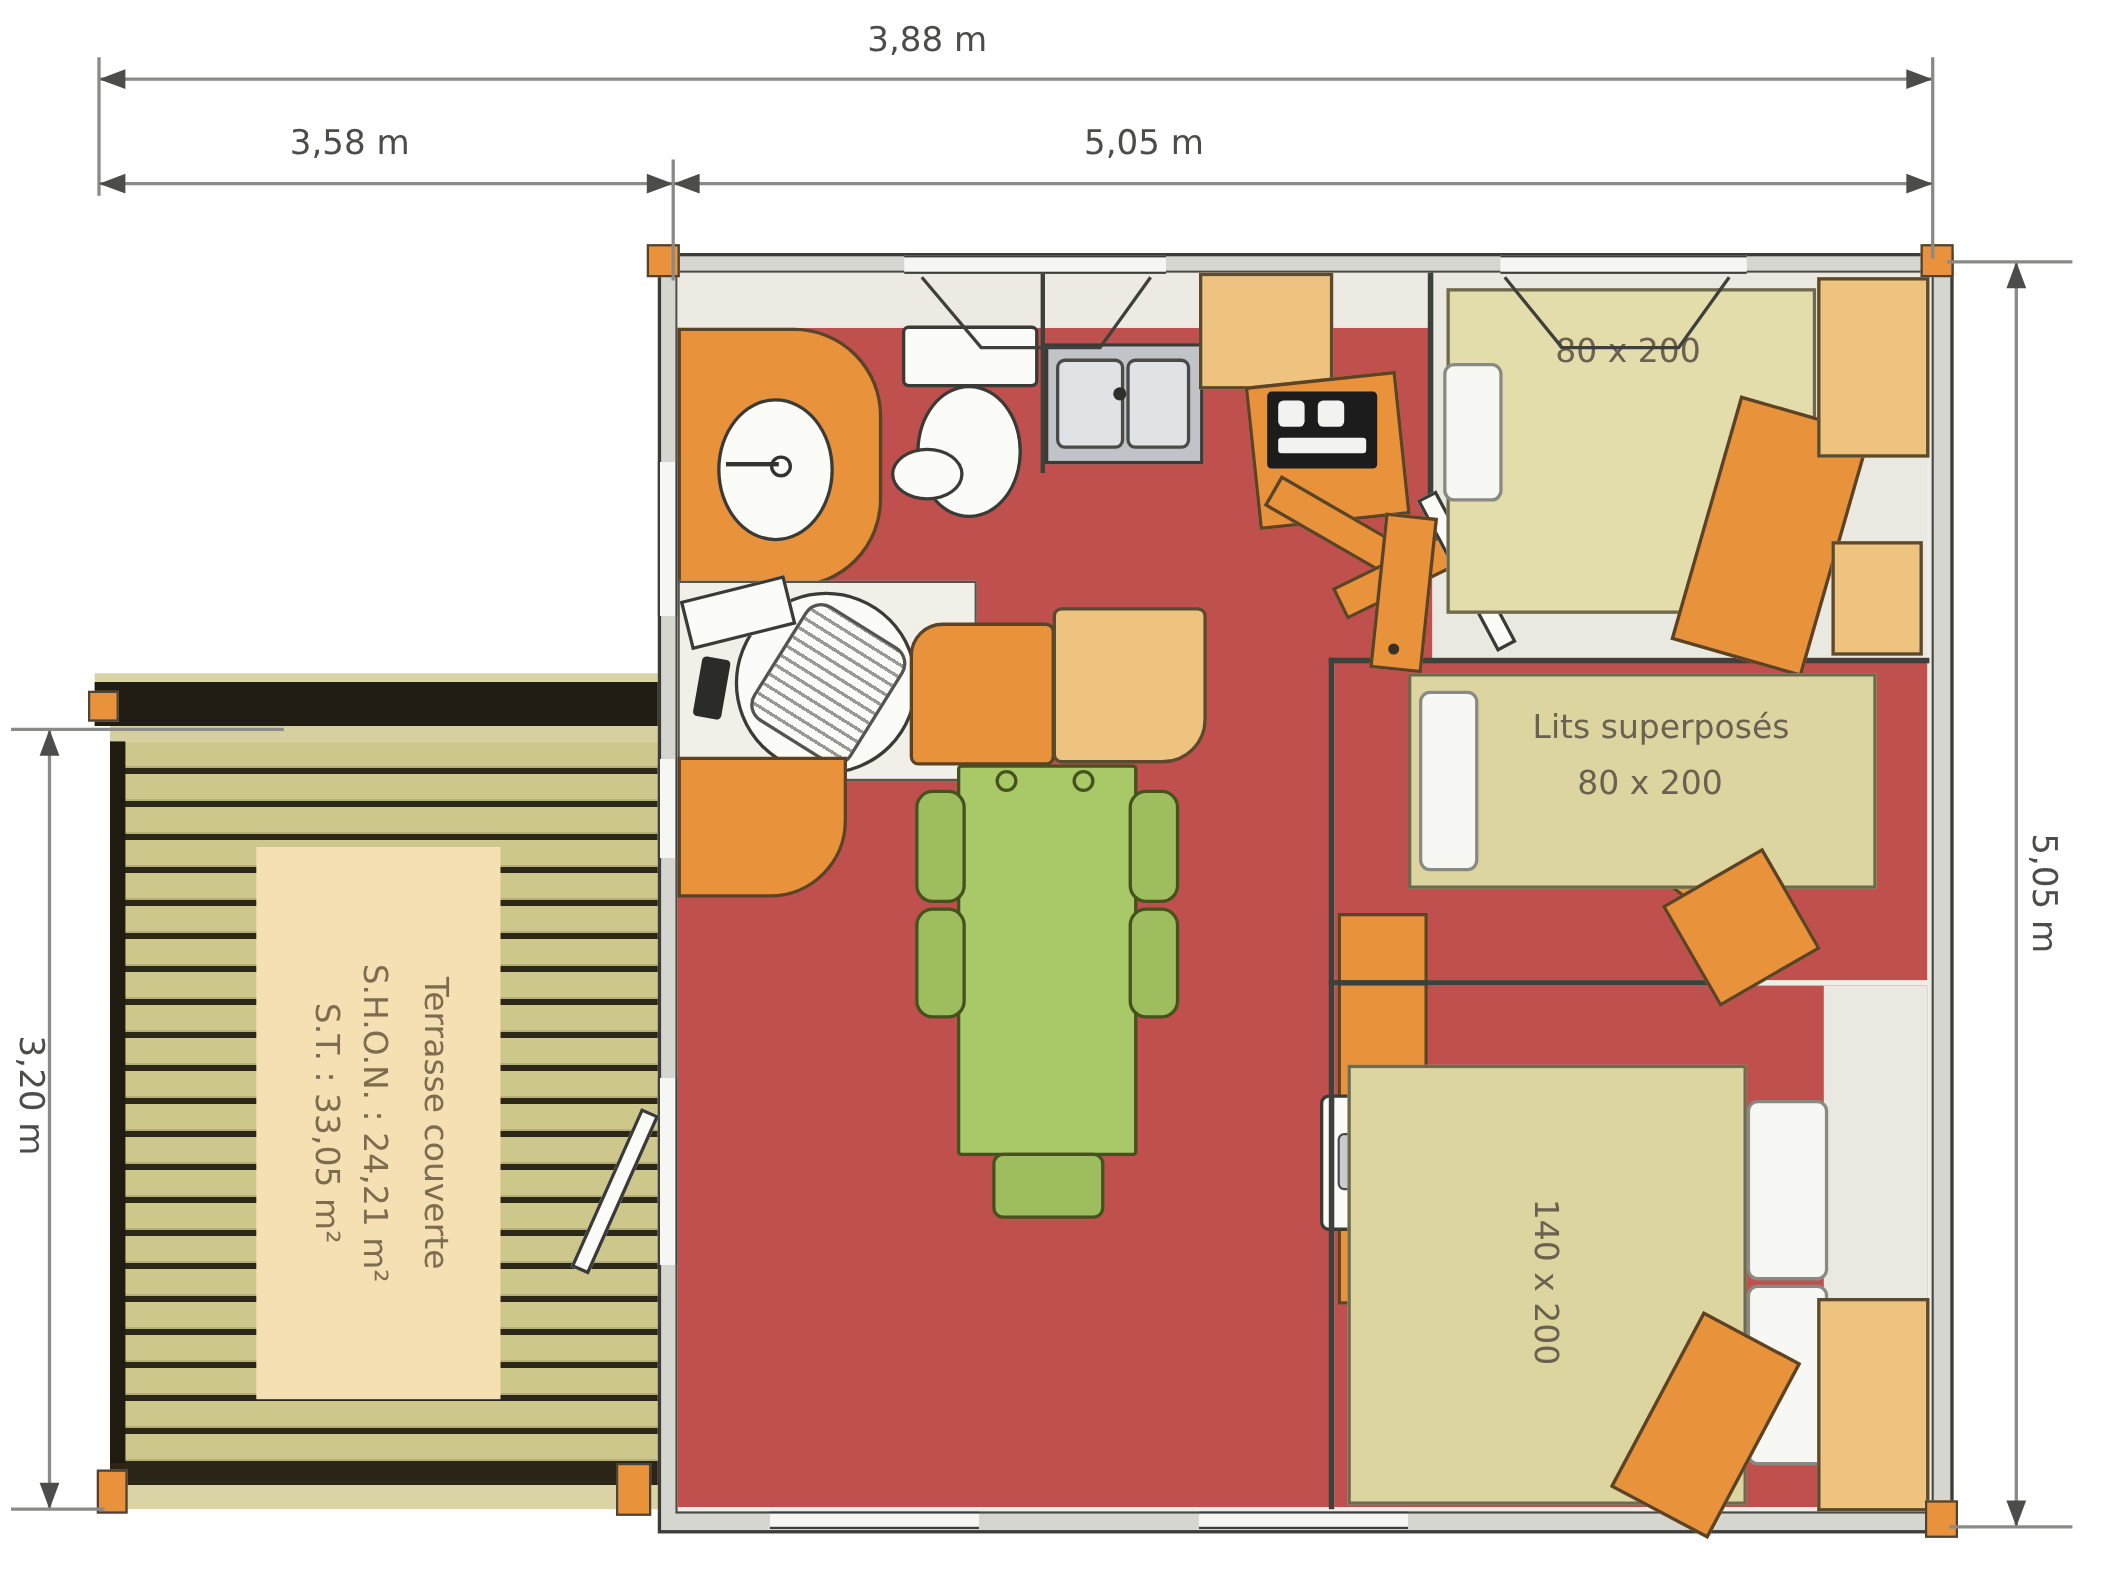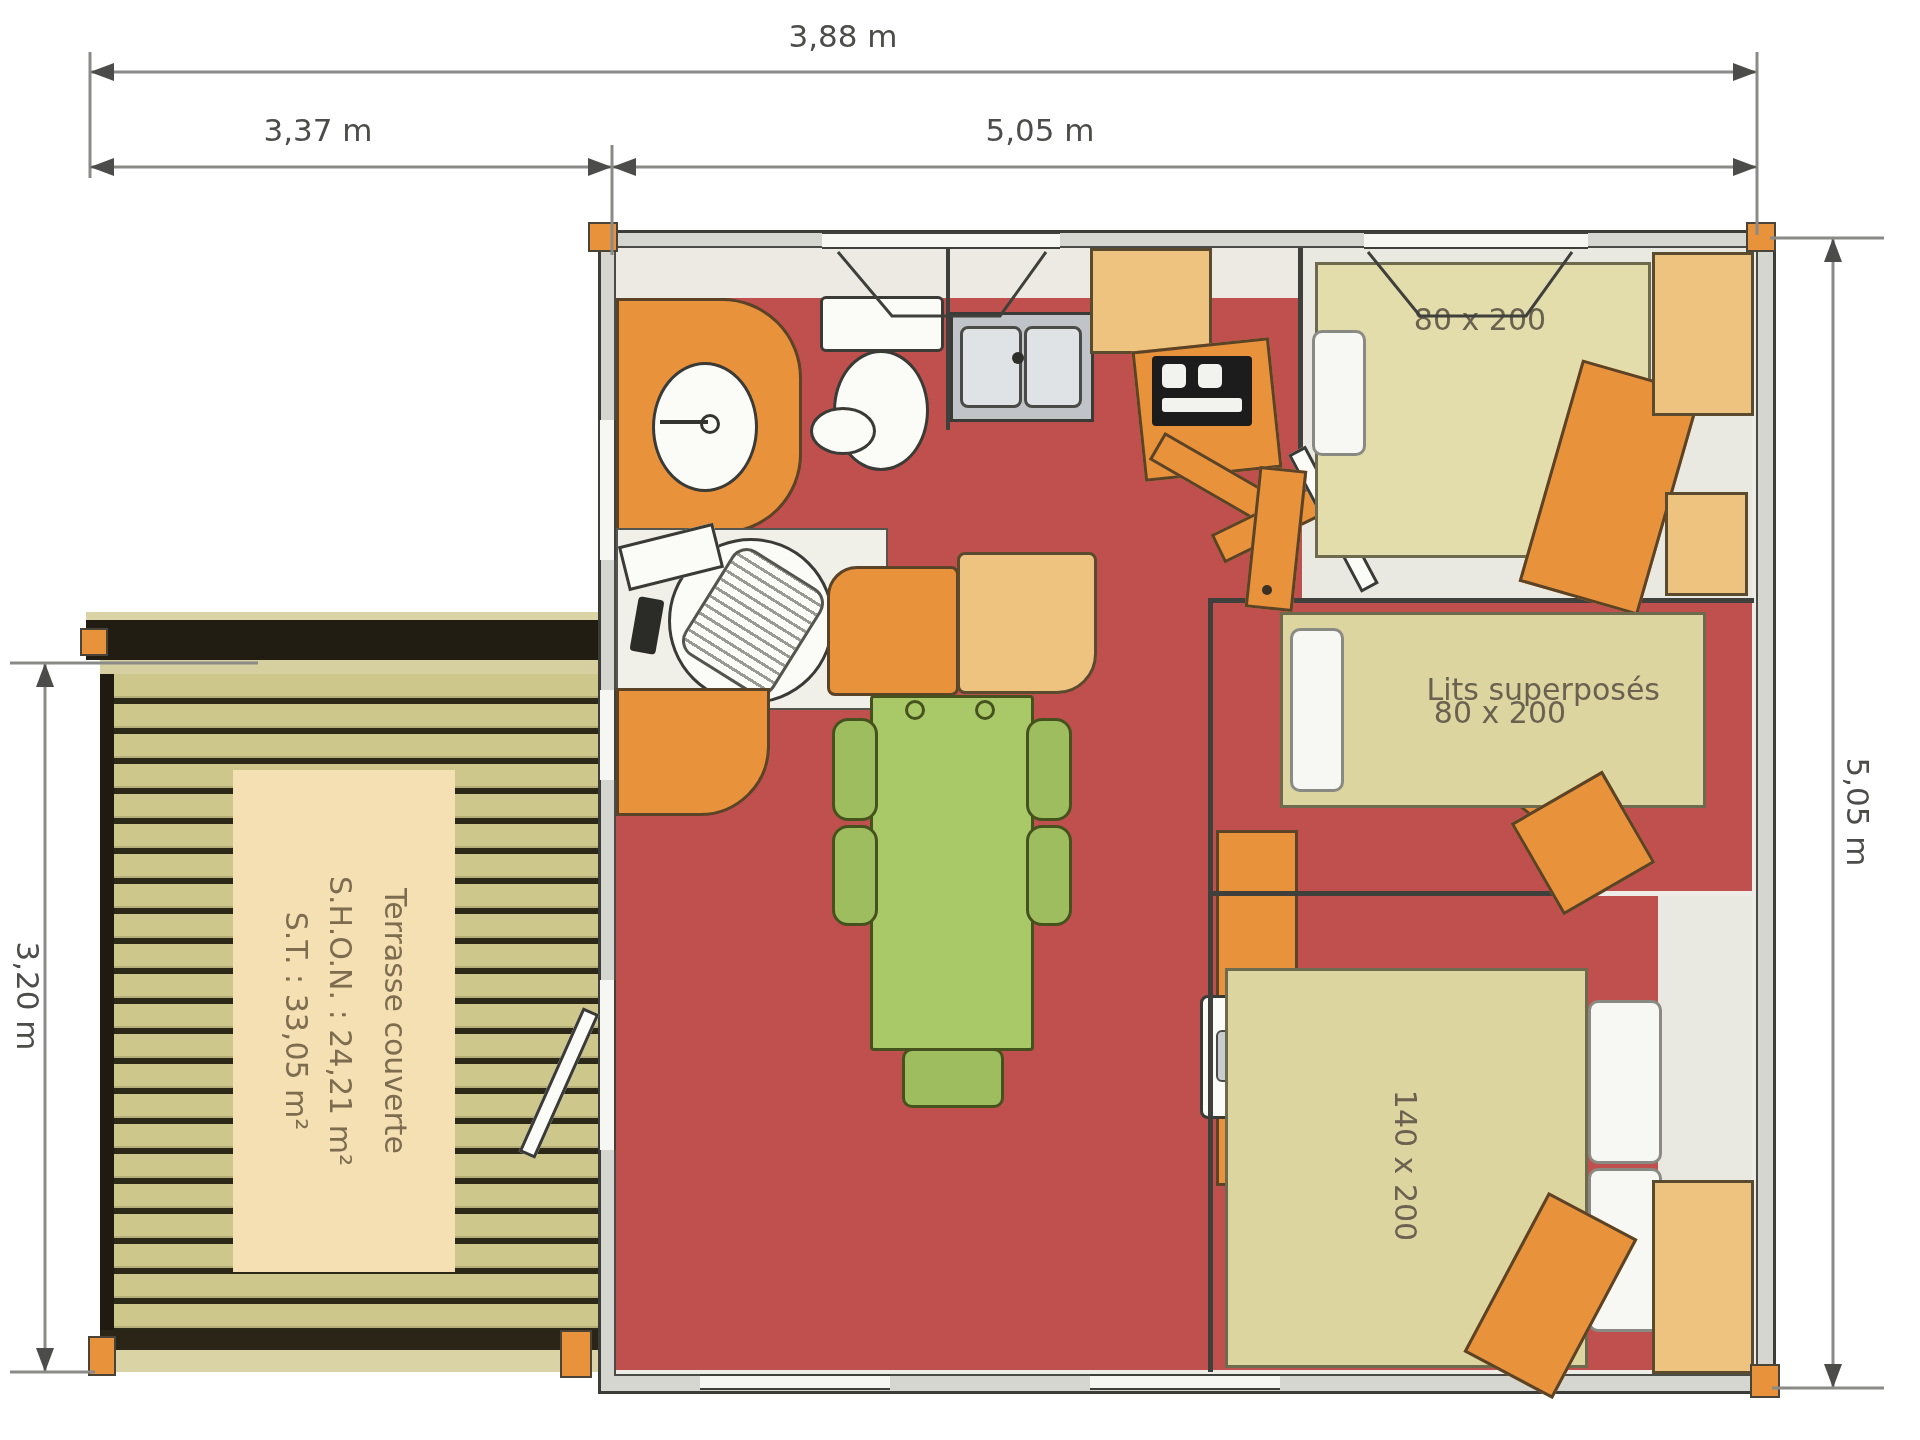--- a/index.html
+++ b/index.html
@@ -126,21 +126,21 @@
   <div class="abs khaki-light" style="left:1315px;top:262px;width:330px;height:290px;"></div>
   <div class="abs pillow" style="left:1312px;top:330px;width:48px;height:120px;"></div>
   <div class="abs orange" style="left:1548px;top:372px;width:118px;height:225px;transform:rotate(16deg);"></div>
   <div class="abs tan" style="left:1652px;top:252px;width:96px;height:158px;"></div>
   <div class="abs tan" style="left:1665px;top:492px;width:77px;height:98px;"></div>
   <div class="abs plan-label" style="left:1360px;top:302px;width:240px;">80 x 200</div>
 
   <div class="abs khaki" style="left:1280px;top:612px;width:420px;height:190px;"></div>
   <div class="abs pillow" style="left:1290px;top:628px;width:48px;height:158px;"></div>
   <div class="abs orange" style="left:1530px;top:790px;width:100px;height:100px;transform:rotate(-30deg);"></div>
-  <div class="abs plan-label" style="left:1360px;top:672px;width:300px;text-align:right;">Lits superposés</div>
+  <div class="abs plan-label" style="left:1360px;top:644px;width:300px;">Lits superposés</div>
   <div class="abs plan-label" style="left:1360px;top:695px;width:280px;">80 x 200</div>
 
   <div class="abs khaki" style="left:1225px;top:968px;width:357px;height:394px;"></div>
   <div class="abs pillow" style="left:1588px;top:1000px;width:68px;height:158px;"></div>
   <div class="abs pillow" style="left:1588px;top:1168px;width:68px;height:158px;"></div>
   <div class="abs orange" style="left:1500px;top:1205px;width:95px;height:175px;transform:rotate(28deg);"></div>
   <div class="abs tan" style="left:1652px;top:1180px;width:96px;height:188px;"></div>
   <div class="abs rot90 plan-label" style="left:1285px;top:1148px;width:240px;">140 x 200</div>
 
   <div class="abs window" style="left:822px;top:232px;width:238px;height:13px;"></div>
@@ -182,18 +182,18 @@
     <path class="arrow" d="M45,663 L36,687 L54,687 Z"></path>
     <path class="arrow" d="M45,1372 L36,1348 L54,1348 Z"></path>
     <line class="tick" x1="10" y1="663" x2="258" y2="663"></line>
     <line class="tick" x1="10" y1="1372" x2="95" y2="1372"></line>
 
     <polyline class="sash" points="838,252 892,316 1000,316 1046,252"></polyline>
     <polyline class="sash" points="1368,252 1420,316 1526,316 1572,252"></polyline>
   </svg>
 
   <div class="abs dim-label" style="left:723px;top:18px;width:240px;">3,88 m</div>
-  <div class="abs dim-label" style="left:198px;top:112px;width:240px;">3,37 m</div>
+  <div class="abs dim-label" style="left:198px;top:112px;width:240px;">3,58 m</div>
   <div class="abs dim-label" style="left:920px;top:112px;width:240px;">5,05 m</div>
   <div class="abs dim-label rot90" style="left:1738px;top:794px;width:240px;">5,05 m</div>
   <div class="abs dim-label rot90" style="left:-92px;top:978px;width:240px;">3,20 m</div>
 
 </div>
 
 </body></html>

